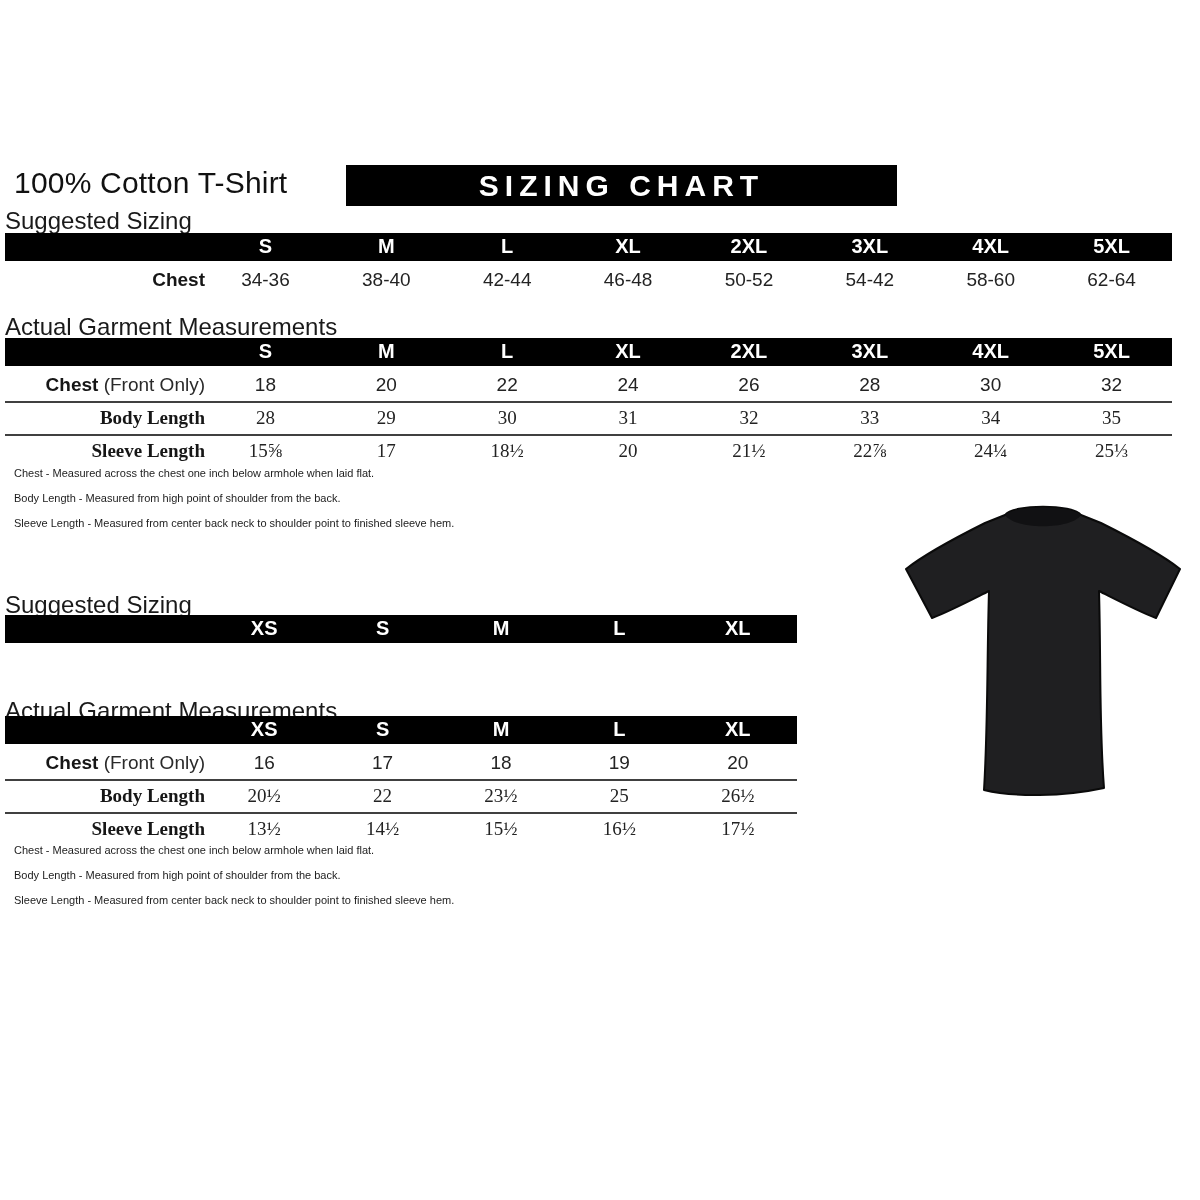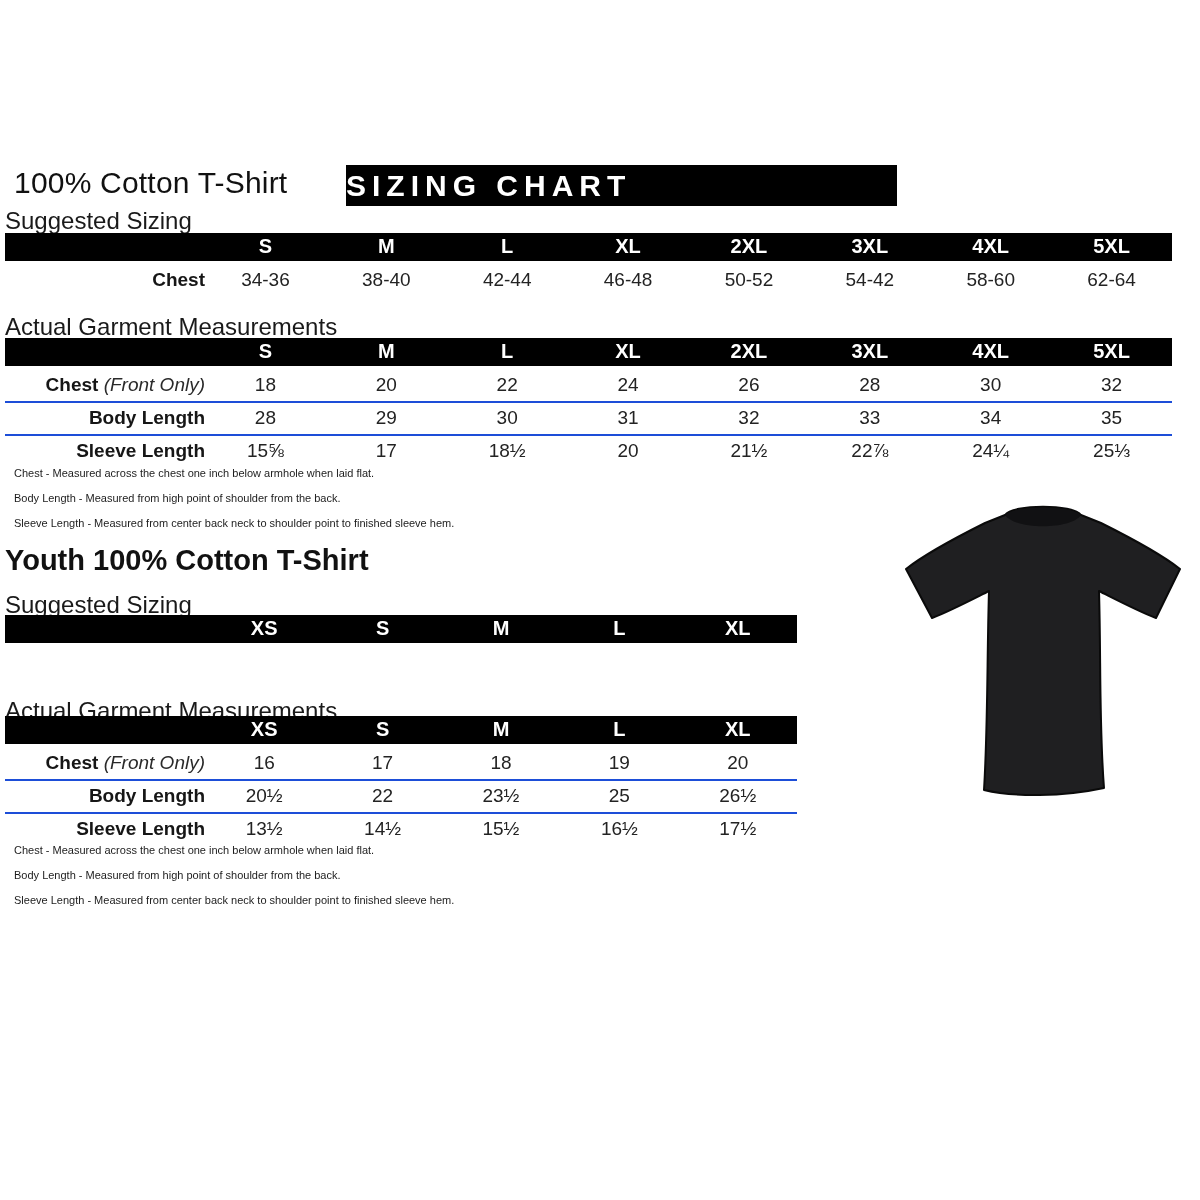--- a/index.html
+++ b/index.html
@@ -9,21 +9,21 @@
     position:relative; width:1200px; height:1068px; background:#ffffff; overflow:hidden;
   }
 
   
   .main-title {
     position:absolute; left:14px; top:166px;
     font-size:30px; font-weight:500; letter-spacing:0.2px; color:#111;
   }
   .banner {
     position:absolute; left:346px; top:165px; width:551px; height:41px;
-    background:#000; color:#fff; line-height:41px;
+    background:#000; color:#fff; text-align:center; line-height:41px;
     font-size:30px; font-weight:700; letter-spacing:6px;
   }
   .section-label { position:absolute; font-size:24px; color:#1a1a1a; }
   .lbl-adult-suggested { left:5px;  top:207px; }
   .lbl-adult-actual    { left:5px;  top:313px; }
   .lbl-youth-suggested { left:5px;  top:591px; }
   .lbl-youth-actual    { left:5px;  top:697px; }
 
   .youth-title {
     position:absolute; left:5px; top:544px;
@@ -41,23 +41,24 @@
   .sz-cell {
     display:table-cell; text-align:center; vertical-align:middle;
     font-size:19px; color:#232323; padding:4px 0 5px 0;
   }
   .sz-row.head .sz-cell {
     background:#000; color:#fff; font-weight:700; font-size:20px;
     padding:2px 0 3px 0; border-bottom:4px solid #ffffff;
   }
   .sz-cell.labelcol { width:200px; text-align:right; padding-left:13px; }
   .lab-b { font-weight:700; color:#161616; }
-  .lab-s { font-weight:400; color:#2a2a2a;font-style:italic; }
+  .lab-s { font-weight:400; color:#2a2a2a; }
   .has-separators .sz-row.data + .sz-row.data > .sz-cell {
-    border-top:2px solid #1d4ed8;
+    border-top:2px solid #404040;
+    font-family:Liberation Serif, serif;
   }
 
   
   .notes { position:absolute; left:14px; font-size:11px; color:#1c1c1c; }
   .notes-adult { top:461px; }
   .notes-youth { top:838px; }
   .note-line { height:25px; line-height:25px; white-space:nowrap; }
 
   
   .tshirt-wrap { position:absolute; left:893px; top:493px; width:300px; height:312px; }
@@ -146,21 +147,20 @@
         <div class="sz-cell">25⅓</div>
       </div>
     </div>
 
   <div class="notes notes-adult">
     <div class="note-line">Chest - Measured across the chest one inch below armhole when laid flat.</div>
     <div class="note-line">Body Length - Measured from high point of shoulder from the back.</div>
     <div class="note-line">Sleeve Length - Measured from center back neck to shoulder point to finished sleeve hem.</div>
   </div>
 
-  <div class="youth-title">Youth 100% Cotton T-Shirt</div>
 
   <div class="section-label lbl-youth-suggested">Suggested Sizing</div>
 
   <div class="sz-table t-youth-suggested">
       <div class="sz-row head">
         <div class="sz-cell labelcol"></div>
         <div class="sz-cell">XS</div>
         <div class="sz-cell">S</div>
         <div class="sz-cell">M</div>
         <div class="sz-cell">L</div>

